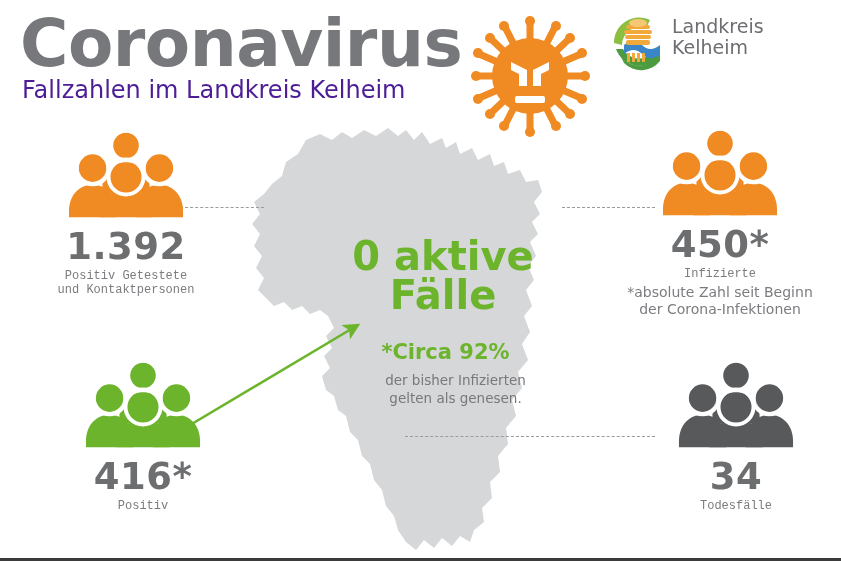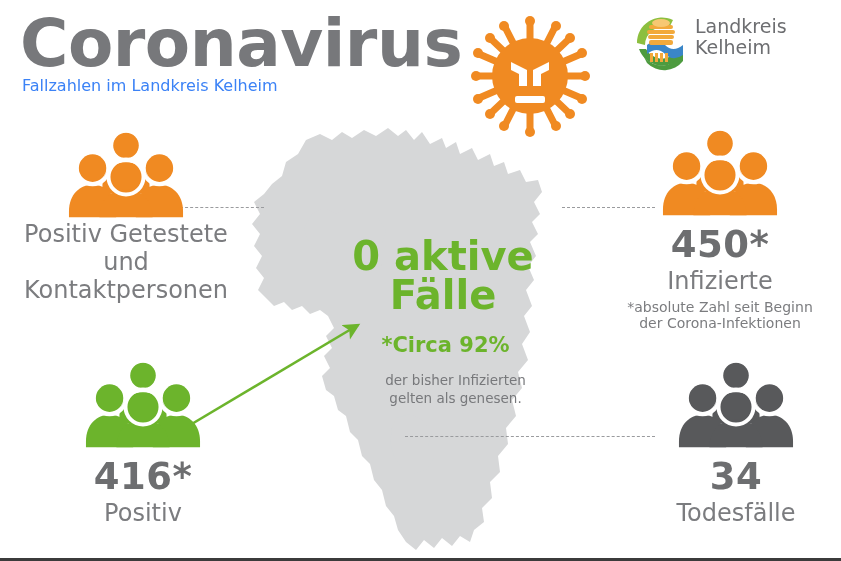--- a/index.html
+++ b/index.html
@@ -27,29 +27,29 @@
     font-weight: bold;
     color: #77787b;
     letter-spacing: -0.5px;
     line-height: 1.1;
     white-space: nowrap;
   }
   .subtitle {
     position: absolute;
     left: 22px;
     top: 76px;
-    font-size: 16px;
-    color: #3b82f6;
+    font-size: 24px;
+    color: #4c1d95;
     white-space: nowrap;
   }
 
   
   .logo {
     position: absolute;
-    left: 633px;
+    left: 610px;
     top: 14px;
     width: 200px;
     height: 58px;
   }
   .logo-text {
     position: absolute;
     left: 62px;
     top: 2px;
     font-size: 19px;
     line-height: 1.12;
@@ -89,24 +89,25 @@
   }
   .stat .value {
     font-size: 37px;
     font-weight: bold;
     color: #6d6e70;
     line-height: 1.12;
     margin-top: 8px;
     letter-spacing: 0.5px;
   }
   .stat .label {
-    font-size: 24px;
+    font-size: 12px;
     color: #7b7c7f;
     line-height: 1.17;
     margin-top: 2px;
+    font-family: Liberation Mono, monospace;
   }
   .stat .note {
     font-size: 14px;
     color: #7b7c7f;
     line-height: 1.2;
     margin-top: 3px;
   }
 
   #stat-positive { left: 6px;   top: 132px; }
   #stat-infected { left: 600px; top: 130px; }
@@ -121,21 +122,21 @@
     width: 220px;
     text-align: center;
     font-size: 40px;
     font-weight: bold;
     color: #6cb42c;
     line-height: 0.97;
   }
   .center-pct {
     position: absolute;
     left: 338px;
-    top: 334px;
+    top: 341px;
     width: 215px;
     text-align: center;
     font-size: 21px;
     font-weight: bold;
     color: #6cb42c;
     line-height: 1.1;
   }
   .center-sub {
     position: absolute;
     left: 348px;
@@ -323,20 +324,21 @@
           <circle cx="26" cy="36" r="16.5"></circle>
           <circle cx="94" cy="36" r="16.5"></circle>
         </g>
         <g fill="#f08a22">
           <circle cx="60" cy="45" r="15"></circle>
           <path d="M33,86 C33,68 45,58 60,58 C75,58 87,68 87,86 L87,86 L33,86 Z"></path>
         </g>
         <circle cx="60" cy="45" r="17.8" fill="none" stroke="#ffffff" stroke-width="4"></circle>
       </svg>
     </div>
+    <div class="value">1.392</div>
     <div class="label">
       <div>Positiv Getestete</div>
       <div>und Kontaktpersonen</div>
     </div>
   </div>
 
   <div class="stat" id="stat-infected">
     <div class="icon-box">
       <svg viewBox="0 0 120 86" width="118" height="86" aria-hidden="true">
         <g fill="#f08a22">

